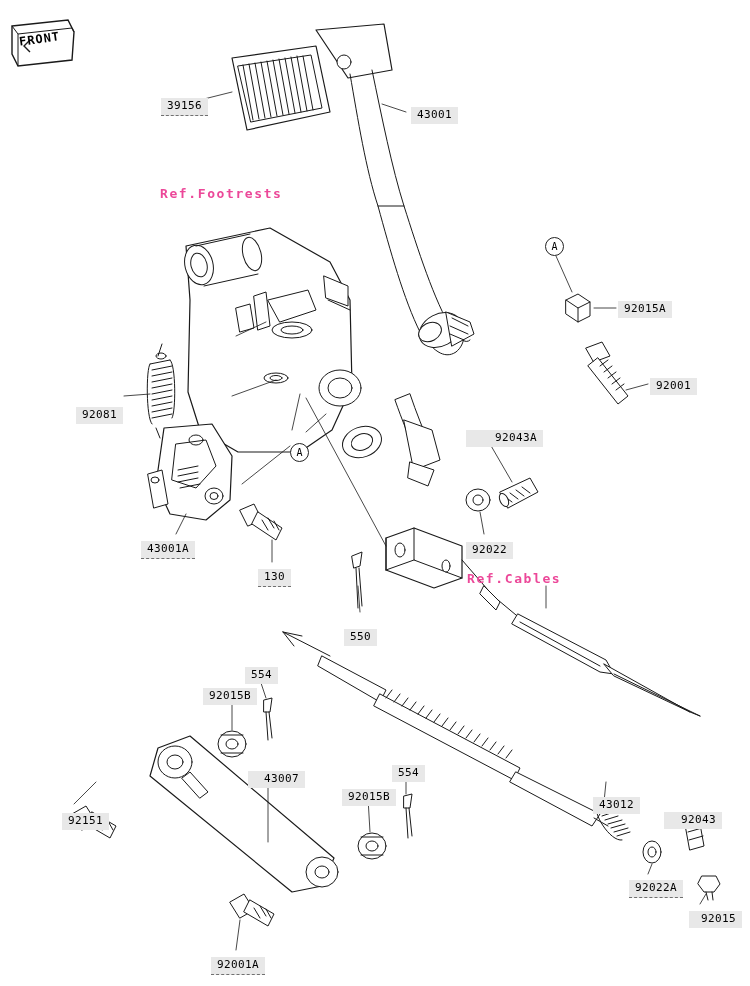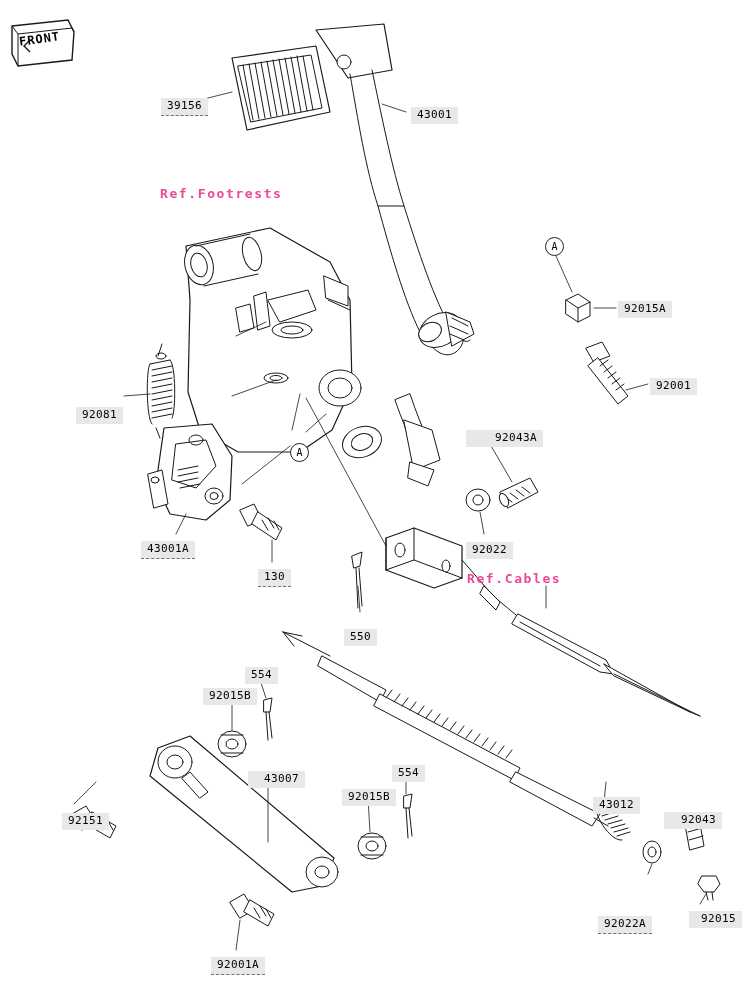--- a/index.html
+++ b/index.html
@@ -343,17 +343,17 @@
   <div class="label" style="left:466px; top:542px;">92022</div>
   <div class="label" style="left:344px; top:622px;margin-top:7px;">550</div>
   <div class="label" style="left:245px; top:667px;">554</div>
   <div class="label" style="left:203px; top:688px;">92015B</div>
   <div class="label" style="left:62px;  top:775px;margin-top:38px;">92151</div>
   <div class="label" style="left:248px; top:771px;padding-left:16px;">43007</div>
   <div class="label" style="left:392px; top:765px;">554</div>
   <div class="label" style="left:342px; top:789px;">92015B</div>
   <div class="label" style="left:593px; top:772px;margin-top:25px;">43012</div>
   <div class="label" style="left:664px; top:812px;padding-left:17px;">92043</div>
-  <div class="label dashed" style="left:598px; top:880px;margin-top:36px;">92022A</div>
+  <div class="label dashed" style="left:629px; top:880px;">92022A</div>
   <div class="label" style="left:689px; top:911px;padding-left:12px;">92015</div>
   <div class="label dashed" style="left:211px; top:957px;">92001A</div>
 
 </div>
 
 </body></html>

